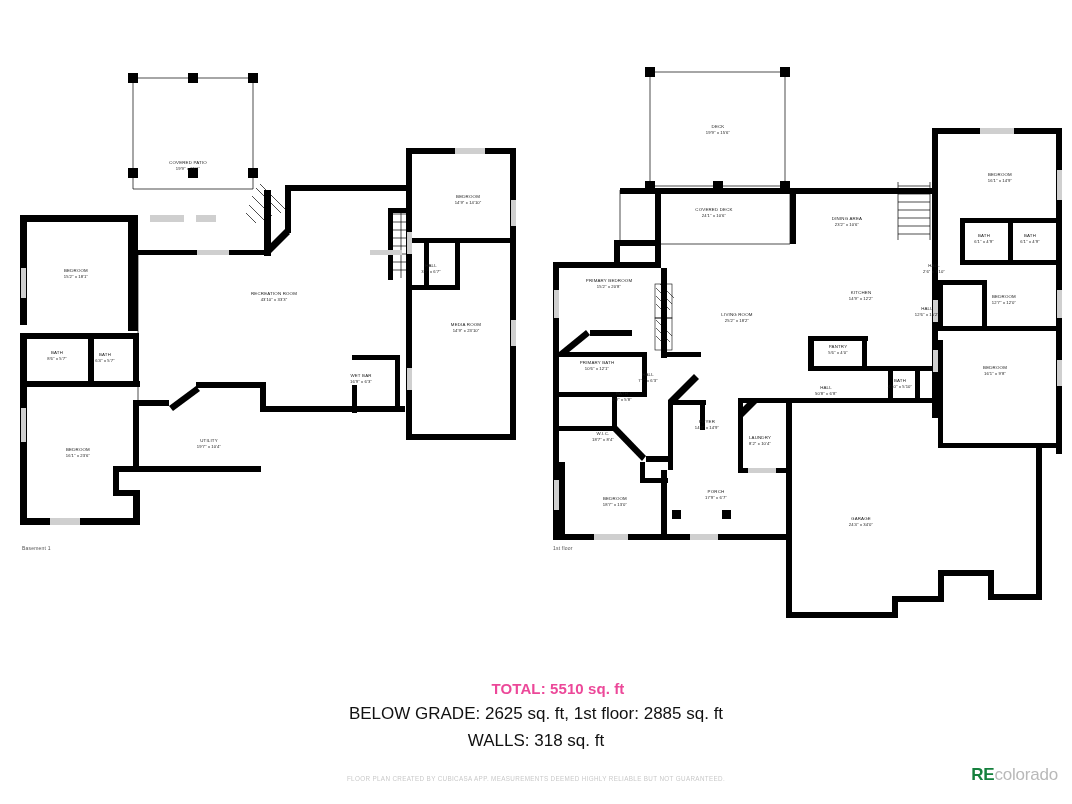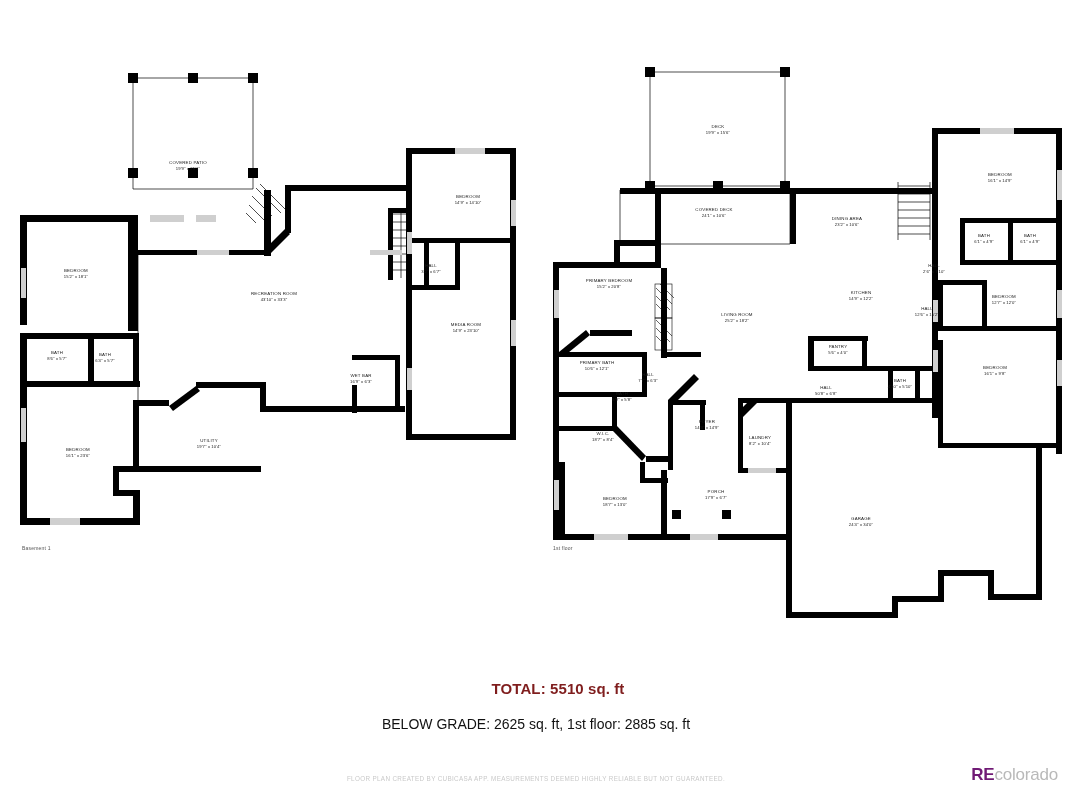--- a/index.html
+++ b/index.html
@@ -4,25 +4,25 @@
 <style>
   html,body{margin:0;padding:0;background:#ffffff;}
   body{width:1072px;height:804px;font-family:"Liberation Sans",sans-serif;color:#111;overflow:hidden;position:relative;}
   #plan{position:absolute;left:0;top:0;width:1072px;height:804px;}
   .room-label{position:absolute;text-align:center;transform:translate(-50%,-50%);
     font-family:"Liberation Sans",sans-serif;color:#1a1a1a;line-height:1.25;white-space:nowrap;pointer-events:none;}
   .room-label .nm{font-size:4.4px;letter-spacing:.18px;display:block;}
   .room-label .dm{font-size:4.2px;letter-spacing:.1px;display:block;}
   .floor-tag{position:absolute;font-size:5px;color:#555;letter-spacing:.2px;}
   .summary{position:absolute;left:0;right:0;text-align:center;}
-  .sum-total{font-size:15px;font-weight:bold;color:#7f1d1d;letter-spacing:.1px;padding-left:44px;}
-  .sum-line{font-size:14px;color:#111;letter-spacing:0;margin-top:19px;}
+  .sum-total{font-size:15px;font-weight:bold;color:#ec4899;letter-spacing:.1px;padding-left:44px;}
+  .sum-line{font-size:17px;color:#111;letter-spacing:0;margin-top:7px;}
   .disclaimer{position:absolute;left:0;right:0;text-align:center;font-size:6.3px;color:#c9c9c9;letter-spacing:.35px;}
   .brand{position:absolute;font-size:17px;color:#b9b9b9;letter-spacing:-.2px;font-family:"Liberation Sans",sans-serif;}
-  .brand b{font-weight:bold;color:#701a75;}
+  .brand b{font-weight:bold;color:#15803d;}
 </style>
 </head>
 <body>
 
 <svg id="plan" viewBox="0 0 1072 804" xmlns="http://www.w3.org/2000/svg">
   <rect x="0" y="0" width="1072" height="804" fill="#ffffff"></rect>
 
   <g>
 
     <g stroke="#000" stroke-width="0.7" fill="none">
@@ -400,17 +400,18 @@
       <span class="dm">24'4" x 34'0"</span>
     </div>
   </div>
 
 <div class="floor-tag" style="left:22px;top:545px;">Basement 1</div>
 <div class="floor-tag" style="left:553px;top:545px;">1st floor</div>
 
 <div class="summary" style="top:680px;">
   <div class="sum-total">TOTAL: 5510 sq. ft</div>
   <div class="sum-line">BELOW GRADE: 2625 sq. ft, 1st floor: 2885 sq. ft</div>
+  <div class="sum-line">WALLS: 318 sq. ft</div>
 </div>
 
 <div class="disclaimer" style="top:775px;">FLOOR PLAN CREATED BY CUBICASA APP. MEASUREMENTS DEEMED HIGHLY RELIABLE BUT NOT GUARANTEED.</div>
 
 <div class="brand" style="right:14px;top:765px;"><b>RE</b><span>colorado</span></div>
 
 </body></html>

